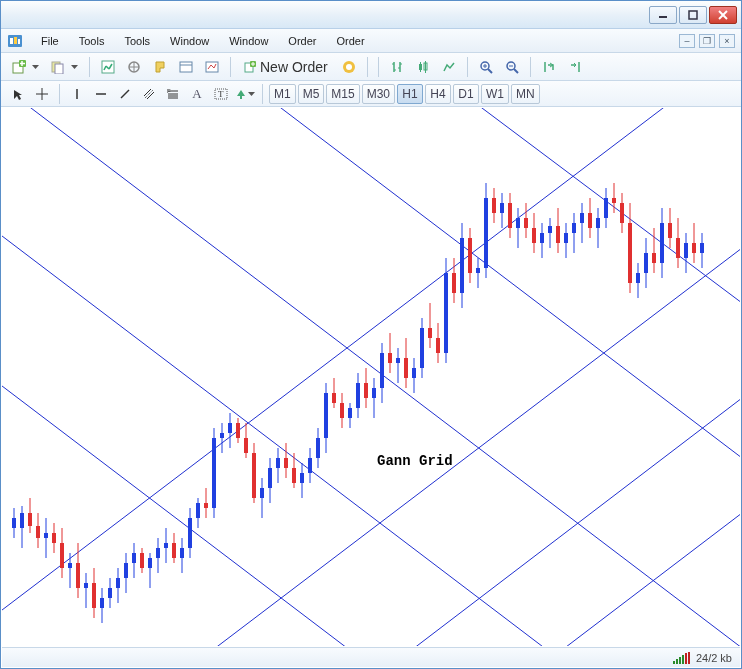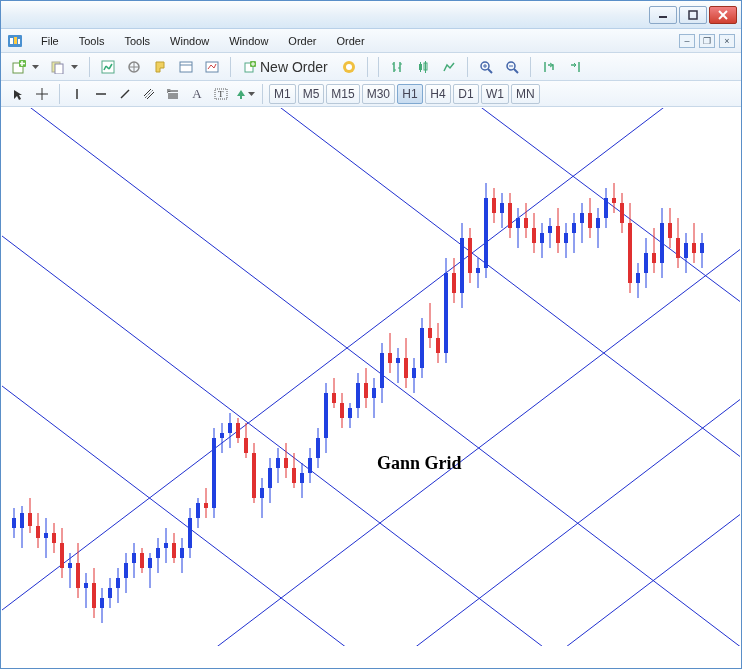--- a/index.html
+++ b/index.html
@@ -18,21 +18,21 @@
 .tbtn { height: 22px; min-width: 22px; padding: 0 4px; border: 1px solid transparent; background: transparent; display: flex; align-items: center; justify-content: center; cursor: pointer; border-radius: 2px; gap: 4px; }
 .tbtn.txt { padding: 0 6px; font-size: 14px; color: #333; }
 .tsep { width: 1px; height: 20px; background: #c0d0e0; margin: 0 4px; }
 .dropdown-arrow { width: 7px; height: 4px; margin-left: 2px; }
 .toolbar2 { height: 26px; background: linear-gradient(to bottom, #fafcfe, #ecf3fa); border-bottom: 1px solid #c8d8e8; display: flex; align-items: center; padding: 0 6px; gap: 2px; }
 .tfbtn { height: 20px; min-width: 26px; padding: 0 4px; border: 1px solid #b8c8d8; background: linear-gradient(to bottom, #fdfefe, #ecf3fa); font-size: 12px; color: #445; display: flex; align-items: center; justify-content: center; cursor: pointer; border-radius: 2px; }
 .tfbtn.active { background: linear-gradient(to bottom, #e0ecf8, #c8dcf0); border-color: #7fa8d0; }
 .t2btn { height: 20px; width: 22px; border: 1px solid transparent; display: flex; align-items: center; justify-content: center; cursor: pointer; border-radius: 2px; color: #556; font-size: 12px; }
 .chart-area { position: absolute; top: 107px; left: 1px; right: 1px; bottom: 22px; background: #fff; overflow: hidden; }
 .chart-svg { width: 100%; height: 100%; display: block; }
-.gann-label { position: absolute; left: 375px; top: 345px; font-family: Liberation Serif, serif; font-size: 18px; font-weight: bold; color: #000; }
+.gann-label { position: absolute; left: 375px; top: 345px; font-family: Liberation Mono, monospace; font-size: 14px; font-weight: bold; color: #000; }
 .statusbar { position: absolute; left: 1px; right: 1px; bottom: 1px; height: 20px; background: linear-gradient(to bottom, #f8fbfe, #e8f0f8); border-top: 1px solid #c8d8e8; display: flex; align-items: center; justify-content: flex-end; padding: 0 8px; font-size: 11px; color: #444; gap: 6px; }
 .conn-bars { display: flex; align-items: flex-end; gap: 1px; height: 12px; }
 .conn-bars span { width: 2px; background: #2a8a2a; }
 .conn-bars span:nth-child(1){height:3px}
 .conn-bars span:nth-child(2){height:5px}
 .conn-bars span:nth-child(3){height:7px}
 .conn-bars span:nth-child(4){height:9px}
 .conn-bars span:nth-child(5){height:11px;background:#c02020}
 .conn-bars span:nth-child(6){height:12px;background:#c02020}
 </style>
@@ -465,13 +465,24 @@
         <line x1="684" x2="684" y1="125" y2="165" stroke="#2040e0" stroke-width="1"></line>
         <rect x="682" y="135" width="4" height="15" fill="#2040e0"></rect>
         <line x1="692" x2="692" y1="115" y2="155" stroke="#e03030" stroke-width="1"></line>
         <rect x="690" y="135" width="4" height="10" fill="#e03030"></rect>
         <line x1="700" x2="700" y1="125" y2="160" stroke="#2040e0" stroke-width="1"></line>
         <rect x="698" y="135" width="4" height="10" fill="#2040e0"></rect>
       </svg>
     <div class="gann-label">Gann Grid</div>
   </div>
 
+  <div class="statusbar">
+    <div class="conn-bars">
+        <span></span>
+        <span></span>
+        <span></span>
+        <span></span>
+        <span></span>
+        <span></span>
+      </div>
+    <span>24/2 kb</span>
+  </div>
 </div>
 
 </body></html>

